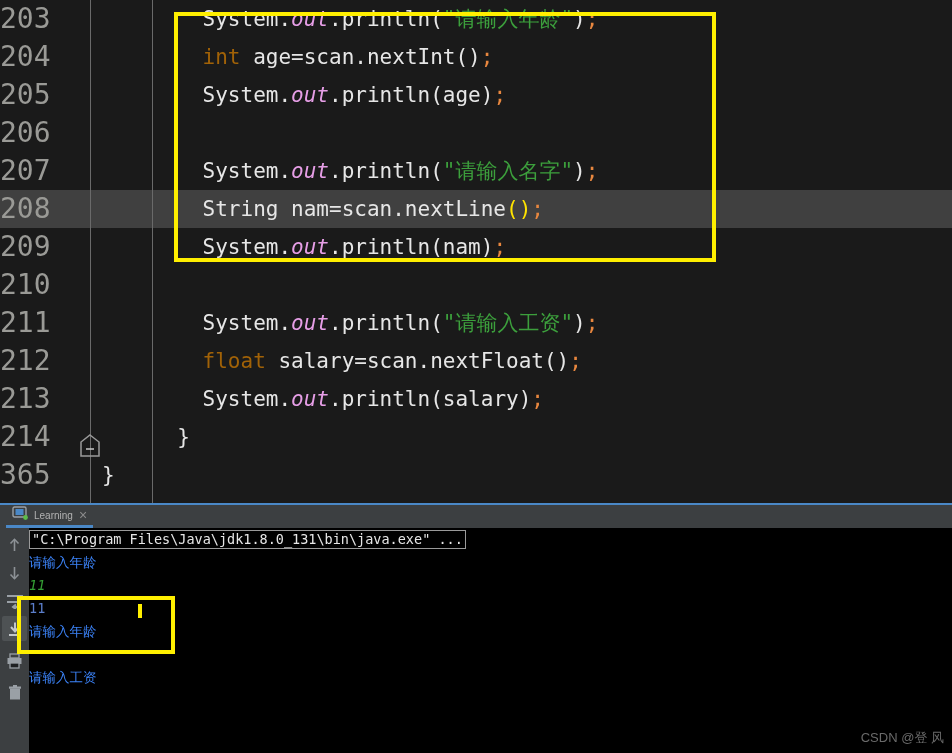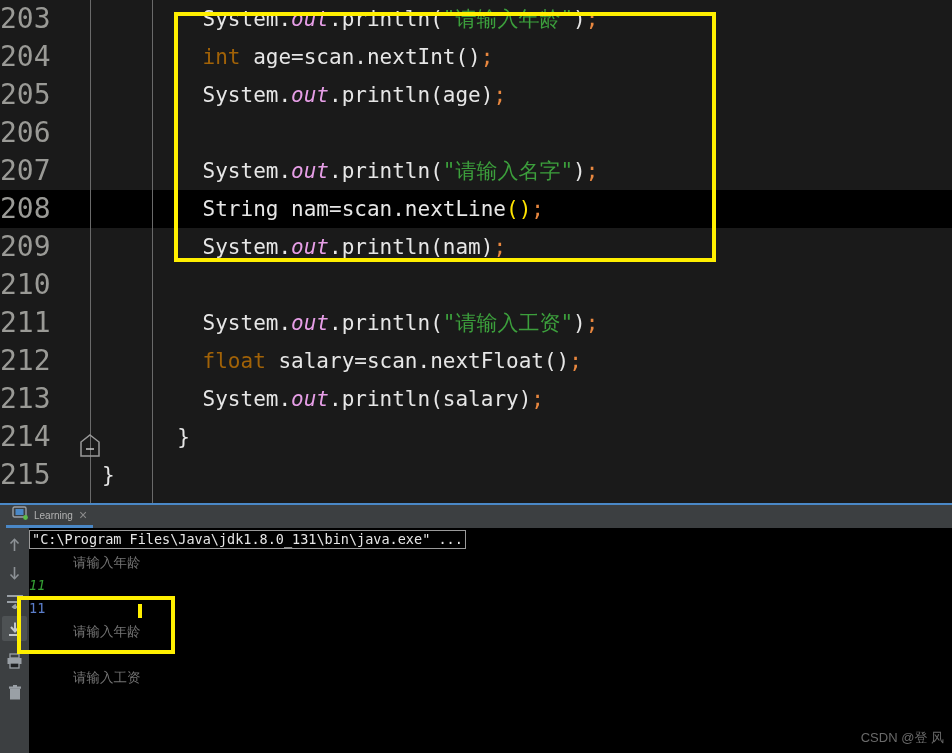--- a/index.html
+++ b/index.html
@@ -23,21 +23,21 @@
     height: 503px;
     background: #1a1a1a;
     overflow: hidden;
   }
   .code-line {
     position: relative;
     height: 38px;
     line-height: 38px;
     white-space: pre;
   }
-  .code-line.current { background: #000000; }
+  .code-line.current { background: #404040; }
 
   .ln {
     position: absolute;
     left: 0; top: 0;
     width: 52px;
     color: #9a9a96;
     font-size: 28px;
     font-family: "DejaVu Sans Mono", "Liberation Mono", monospace;
     letter-spacing: 0px;
   }
@@ -182,21 +182,21 @@
   .con-cmd {
     display: inline-block;
     border: 1px solid #9a9a9a;
     padding: 0 2px;
     line-height: 17px;
     color: #e6e6e6;
     font-size: 13.5px;
   }
   .con-input { color: #35a035; font-style: italic; }
   .con-blue  { color: #5b7ecb; }
-  .con-white { color: #737373; margin-left: 44px; }
+  .con-white { color: #3b82f6; }
 
   #console-annotation {
     position: absolute;
     left: 17px;
     top: 596px;
     width: 158px;
     height: 58px;
     border: 4px solid #ffef00;
     box-sizing: border-box;
     z-index: 12;
@@ -234,21 +234,21 @@
       <div class="code-line"><div class="ln">205</div><div class="code-text"><span class="plain">    System.</span><span class="fld">out</span><span class="plain">.println(age)</span><span class="semi">;</span></div></div>
       <div class="code-line"><div class="ln">206</div><div class="code-text"></div></div>
       <div class="code-line"><div class="ln">207</div><div class="code-text"><span class="plain">    System.</span><span class="fld">out</span><span class="plain">.println(</span><span class="str">"请输入名字"</span><span class="plain">)</span><span class="semi">;</span></div></div>
       <div class="code-line current"><div class="ln">208</div><div class="code-text"><span class="plain">    </span><span class="plain">String</span><span class="plain"> nam=scan.nextLine</span><span class="paren-hl">()</span><span class="semi">;</span></div></div>
       <div class="code-line"><div class="ln">209</div><div class="code-text"><span class="plain">    System.</span><span class="fld">out</span><span class="plain">.println(nam)</span><span class="semi">;</span></div></div>
       <div class="code-line"><div class="ln">210</div><div class="code-text"></div></div>
       <div class="code-line"><div class="ln">211</div><div class="code-text"><span class="plain">    System.</span><span class="fld">out</span><span class="plain">.println(</span><span class="str">"请输入工资"</span><span class="plain">)</span><span class="semi">;</span></div></div>
       <div class="code-line"><div class="ln">212</div><div class="code-text"><span class="plain">    </span><span class="kw">float</span><span class="plain"> salary=scan.nextFloat()</span><span class="semi">;</span></div></div>
       <div class="code-line"><div class="ln">213</div><div class="code-text"><span class="plain">    System.</span><span class="fld">out</span><span class="plain">.println(salary)</span><span class="semi">;</span></div></div>
       <div class="code-line"><div class="ln">214</div><div class="code-text"><span class="plain">  }</span></div></div>
-      <div class="code-line"><div class="ln">215</div><div class="code-text" style="left: 102px;"><span class="plain">}</span></div></div>
+      <div class="code-line"><div class="ln">365</div><div class="code-text" style="left: 102px;"><span class="plain">}</span></div></div>
     </div>
 
   <div class="gutter-rule" id="gutter-rule-1"></div>
   <div class="gutter-rule" id="gutter-rule-2"></div>
   <div id="indent-guide"></div>
 
   <div id="fold-marker">
     <svg width="24" height="26" viewBox="0 0 24 26">
       <path d="M12 2 L21 9 L21 23 L3 23 L3 9 Z" fill="none" stroke="#9a9a9a" stroke-width="1.5"></path>
       <line x1="8" y1="16" x2="16" y2="16" stroke="#c8c8c8" stroke-width="1.5"></line>

